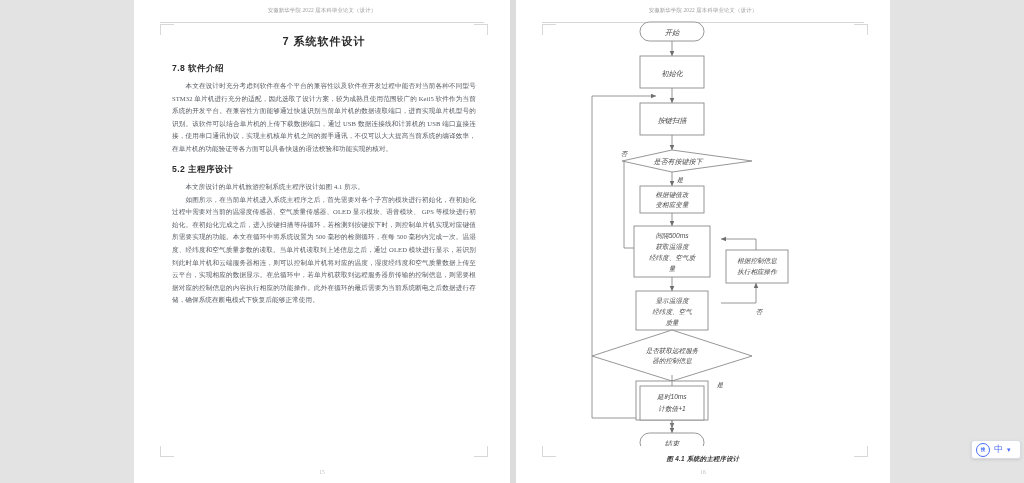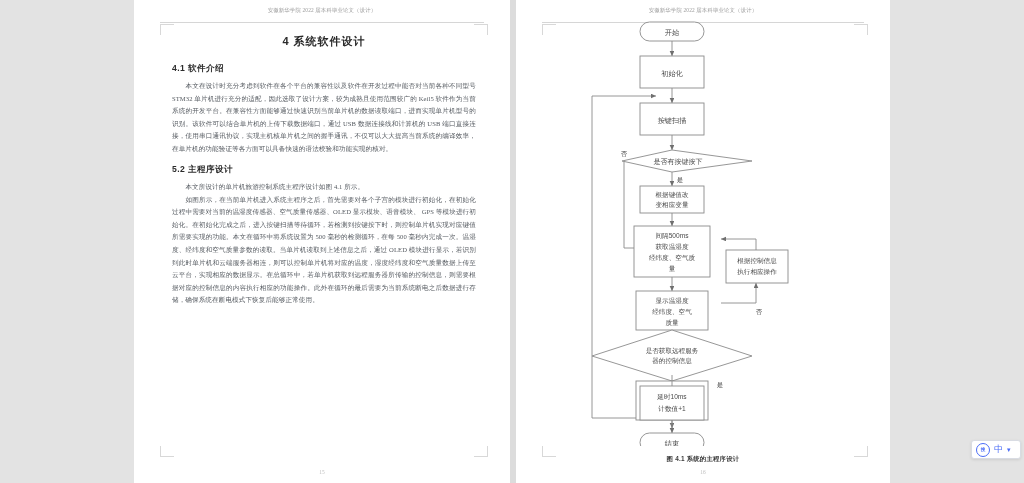--- a/index.html
+++ b/index.html
@@ -102,21 +102,21 @@
     text-indent: 13.4px;
     margin: 0;
     letter-spacing: 0.08px;
     word-break: break-all;
   }
   .para + .para { margin-top: 0; }
 
   
   .flow-wrap {
     position: absolute;
-    left: 0; top: 0; width: 374px; height: 483px;
+    left: 0; top: 0; width: 374px; height: 483px; font-style: italic;
   }
   .fig-caption {
     position: absolute;
     top: 455px; left: 0; right: 0;
     text-align: center;
     font-size: 6.4px;
     font-weight: bold;
     color: #3a3a3a;
     letter-spacing: 0.2px;
     font-family: "Liberation Sans", sans-serif;
@@ -171,23 +171,23 @@
   <div class="page page-left">
     <div class="pg-header">安徽新华学院 2022 届本科毕业论文（设计）</div>
     <div class="pg-headrule"></div>
 
     <div class="crop tl" style="left:26px; top:24px;"></div>
     <div class="crop tr" style="right:22px; top:24px;"></div>
     <div class="crop bl" style="left:26px; bottom:26px;"></div>
     <div class="crop br" style="right:22px; bottom:26px;"></div>
 
     <div class="body-area">
-      <div class="chap-title">4  系统软件设计</div>
-
-      <div class="sec-title">4.1 软件介绍</div>
+      <div class="chap-title">7  系统软件设计</div>
+
+      <div class="sec-title">7.8 软件介绍</div>
       <p class="para">本文在设计时充分考虑到软件在各个平台的兼容性以及软件在开发过程中能否对当前各种不同型号 STM32 单片机进行充分的适配，因此选取了设计方案，较为成熟且使用范围较广的 Keil5 软件作为当前系统的开发平台。在兼容性方面能够通过快速识别当前单片机的数据读取端口，进而实现单片机型号的识别。该软件可以结合单片机的上传下载数据端口，通过 USB 数据连接线和计算机的 USB 端口直接连接，使用串口通讯协议，实现主机核单片机之间的握手通讯，不仅可以大大提高当前系统的编译效率，在单片机的功能验证等各方面可以具备快速的语法校验和功能实现的核对。</p>
 
       <div class="sec-title">5.2 主程序设计</div>
       <p class="para">本文所设计的单片机旅游控制系统主程序设计如图 4.1 所示。</p>
       <p class="para">如图所示，在当前单片机进入系统主程序之后，首先需要对各个子宫的模块进行初始化，在初始化过程中需要对当前的温湿度传感器、空气质量传感器、OLED 显示模块、语音模块、 GPS 等模块进行初始化。在初始化完成之后，进入按键扫描等待循环，若检测到按键按下时，则控制单片机实现对应键值所需要实现的功能。本文在循环中将系统设置为 500 毫秒的检测循环，在每 500 毫秒内完成一次。温湿度、经纬度和空气质量参数的读取。当单片机读取到上述信息之后，通过 OLED 模块进行显示，若识别到此时单片机和云端服务器相连，则可以控制单片机将对应的温度，湿度经纬度和空气质量数据上传至云平台，实现相应的数据显示。在总循环中，若单片机获取到远程服务器所传输的控制信息，则需要根据对应的控制信息的内容执行相应的功能操作。此外在循环的最后需要为当前系统断电之后数据进行存储，确保系统在断电模式下恢复后能够正常使用。</p>
     </div>
 
     <div class="pg-footer">15</div>
   </div>
 

